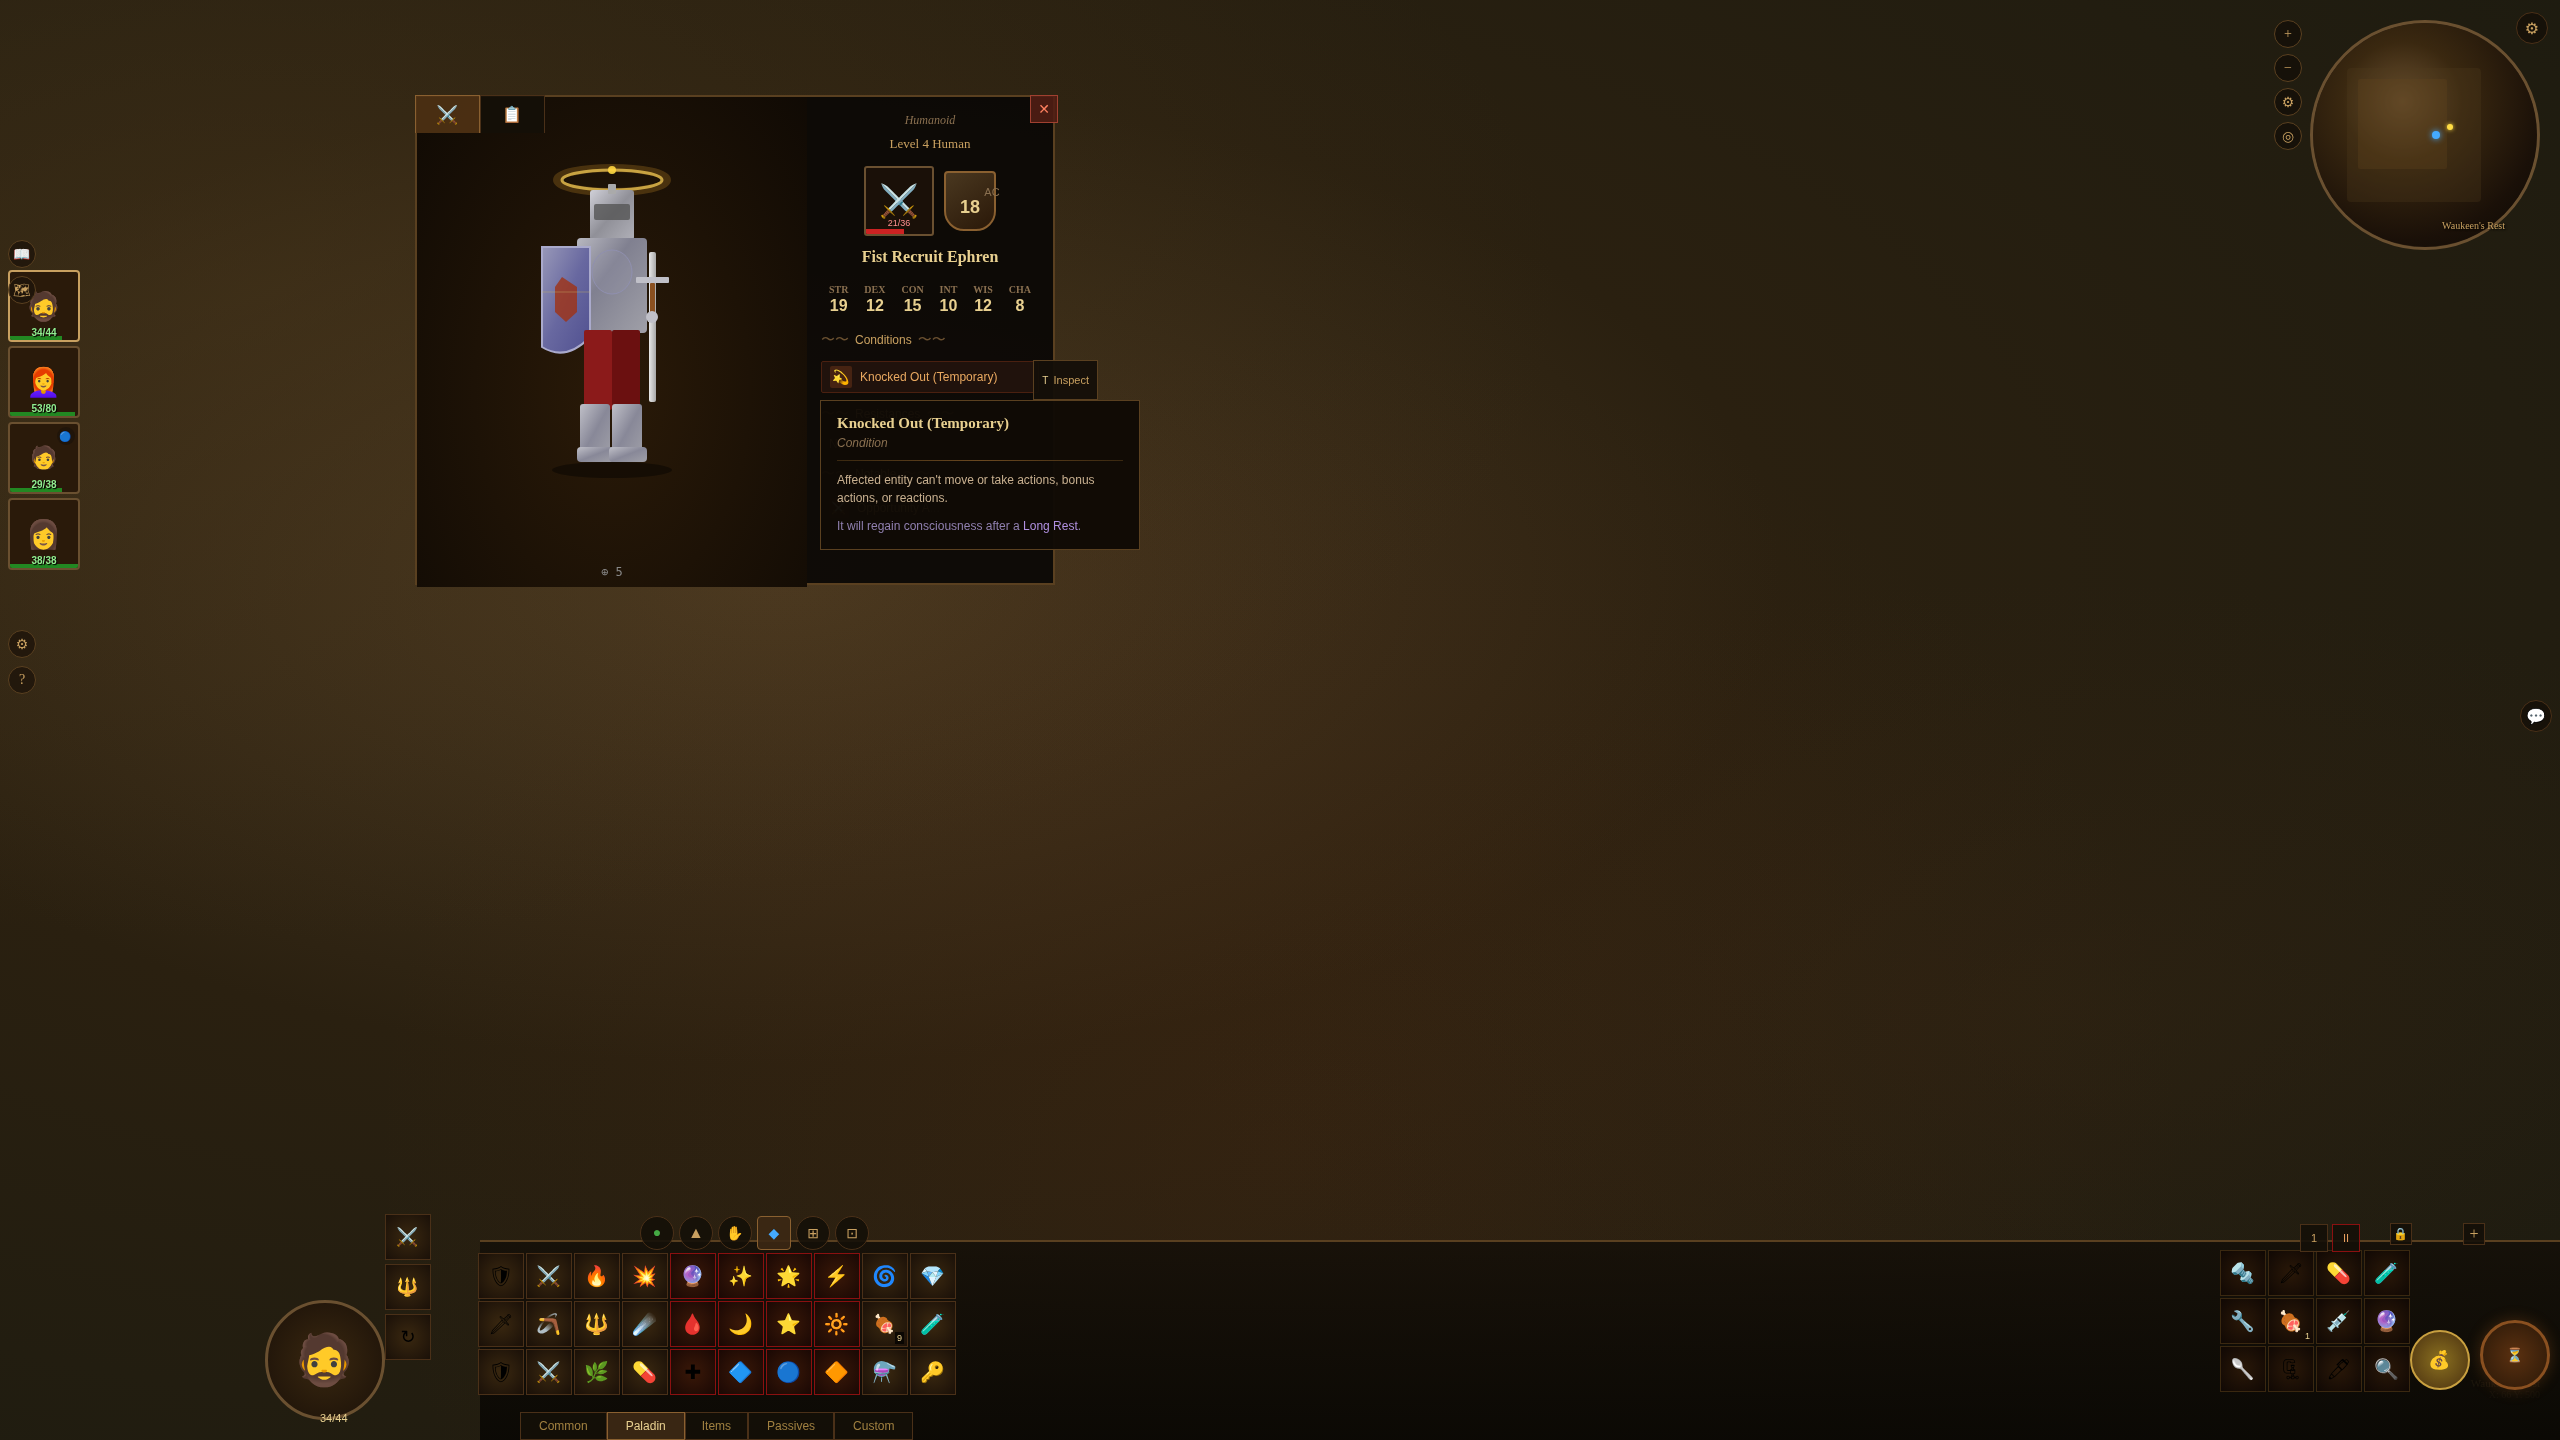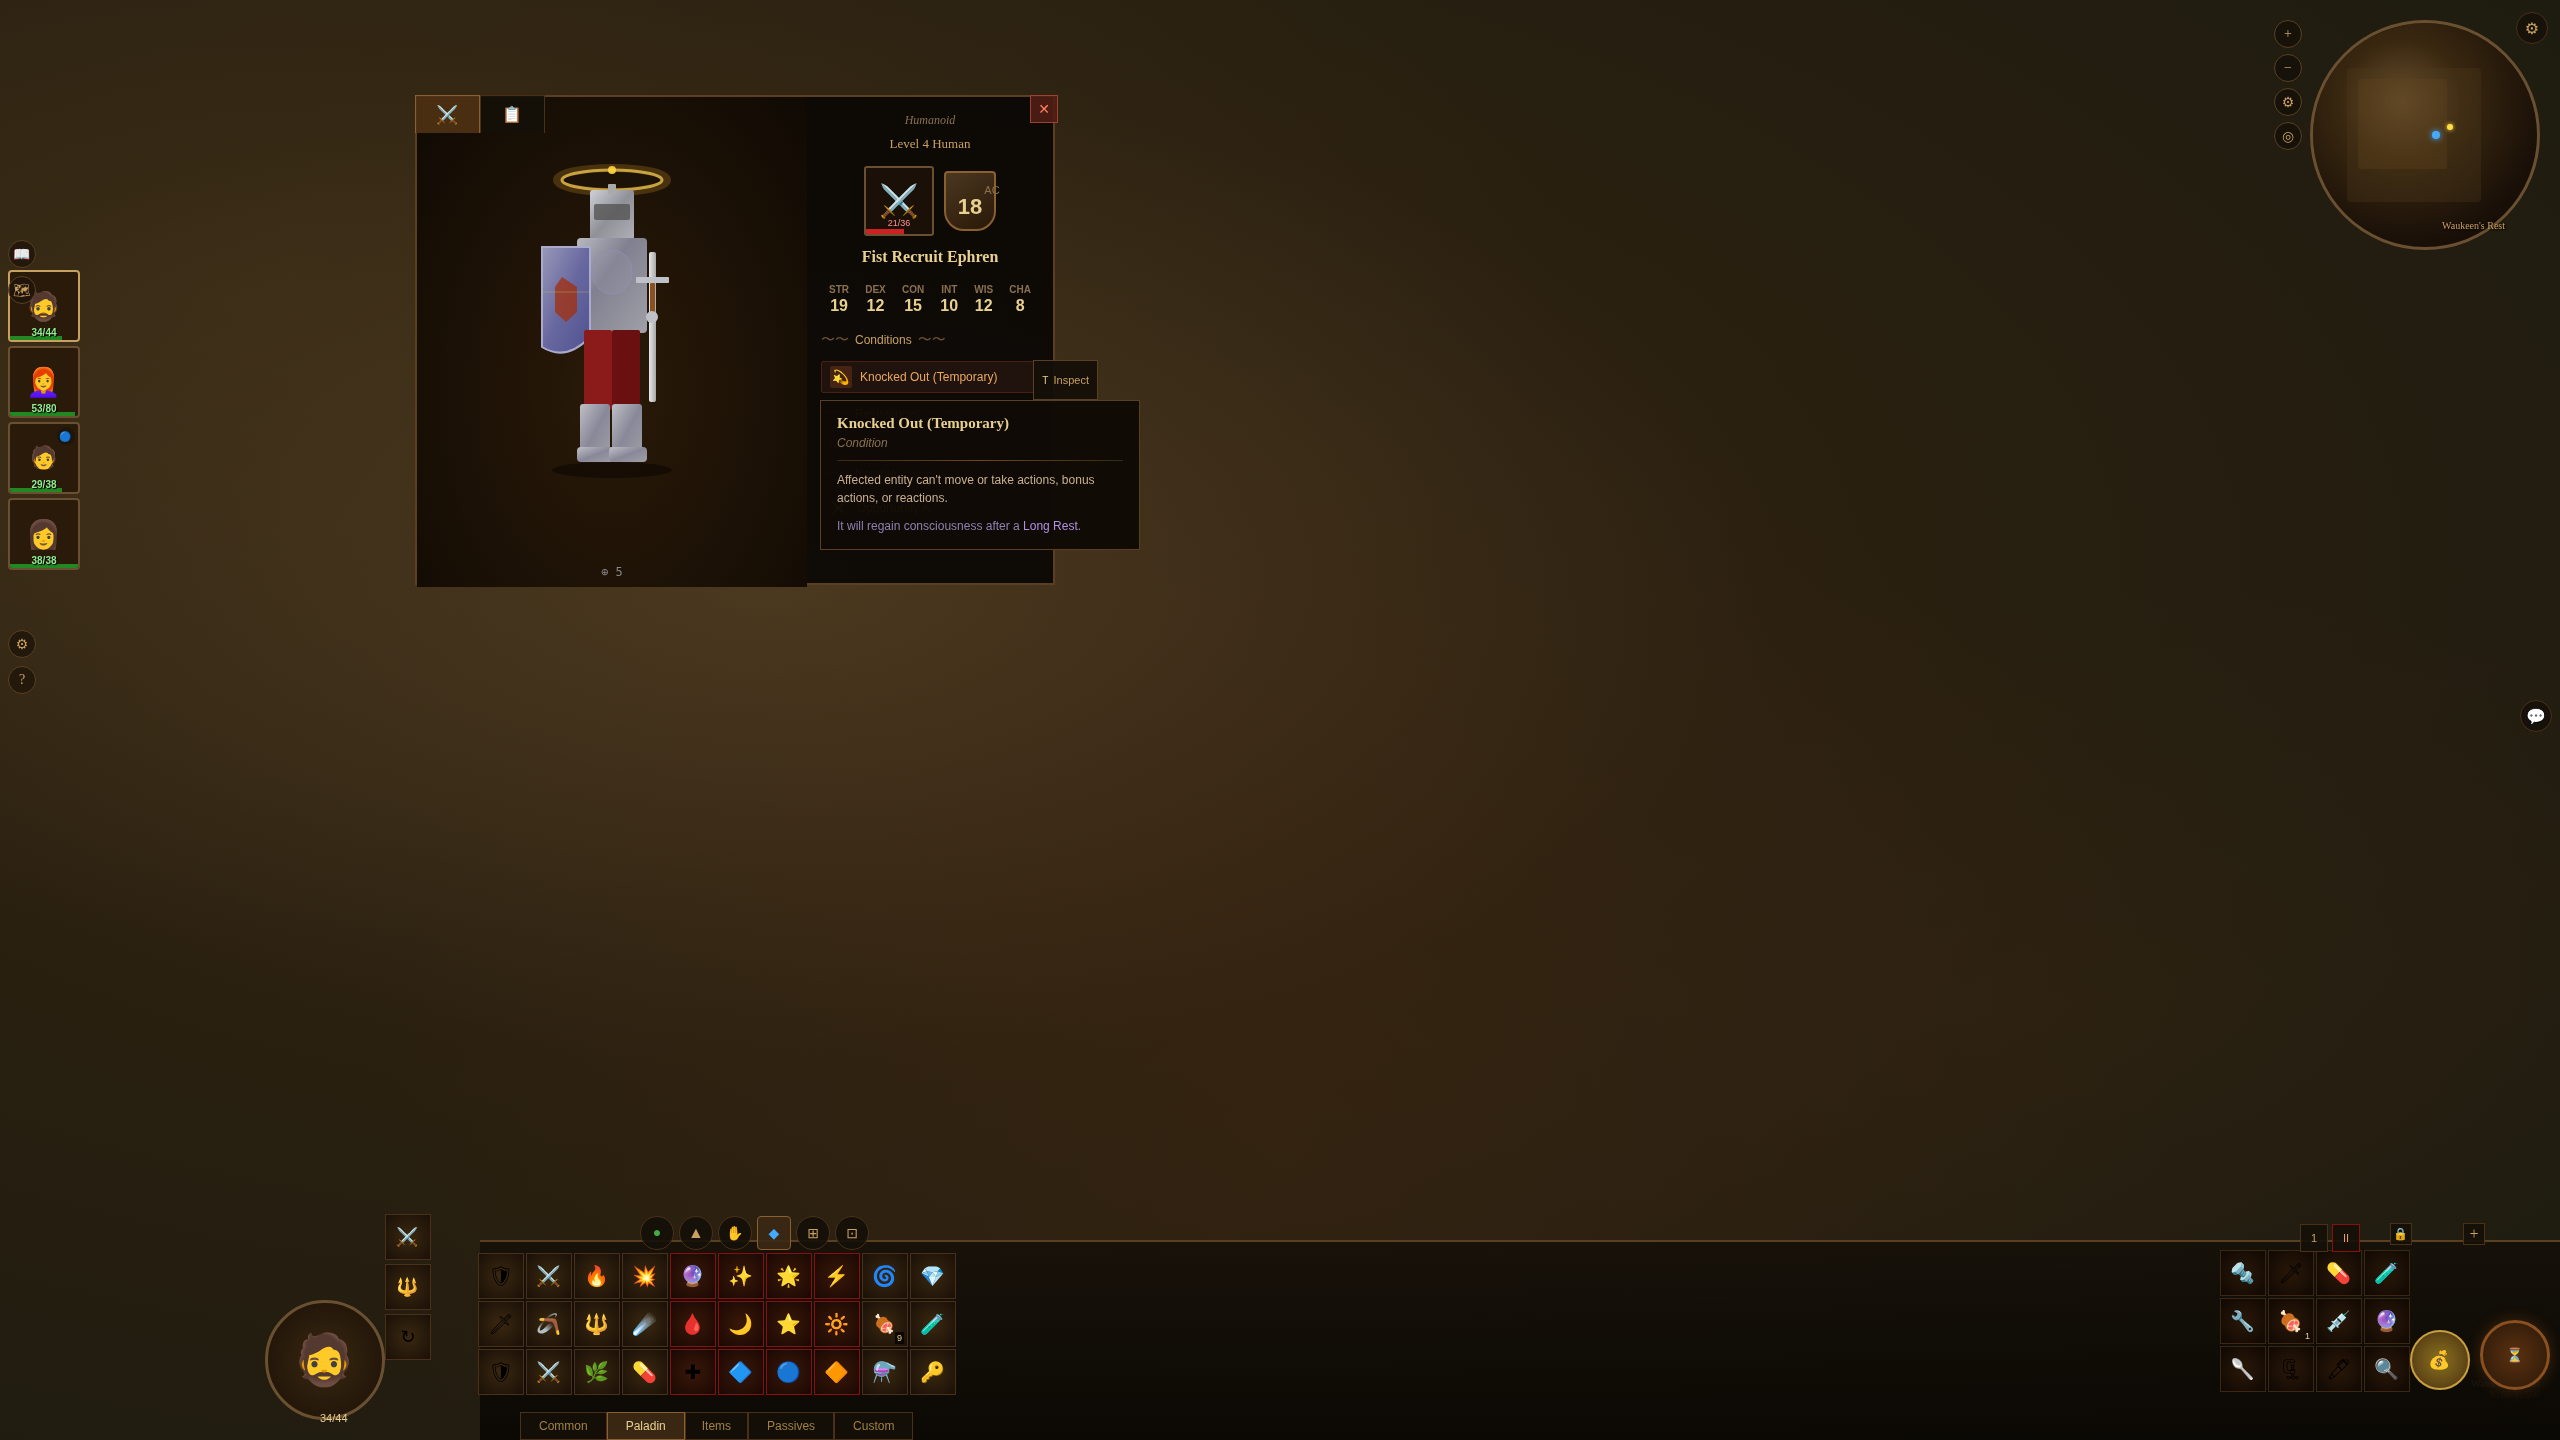--- a/index.html
+++ b/index.html
@@ -248,21 +248,21 @@
 
     .ac-label {
       color: #8a7050;
       font-size: 11px;
       font-family: sans-serif;
       margin-left: 44px;
     }
 
     .ac-value {
       color: #e8d090;
-      font-size: 22px;
+      font-size: 18px;
       font-weight: bold;
       font-family: sans-serif;
       line-height: 1;
     }
 
     .char-name {
       text-align: center;
       color: #e8d090;
       font-size: 16px;
       font-weight: bold;
@@ -279,21 +279,21 @@
     .stat-item {
       display: flex;
       flex-direction: column;
       align-items: center;
       gap: 2px;
     }
 
     .stat-label {
       color: #8a7050;
       font-size: 10px;
-      font-family: Liberation Sans, sans-serif;
+      font-family: Liberation Serif, serif;
       font-weight: bold;
     }
 
     .stat-value {
       color: #e8d090;
       font-size: 16px;
       font-family: sans-serif;
       font-weight: bold;
     }
 

